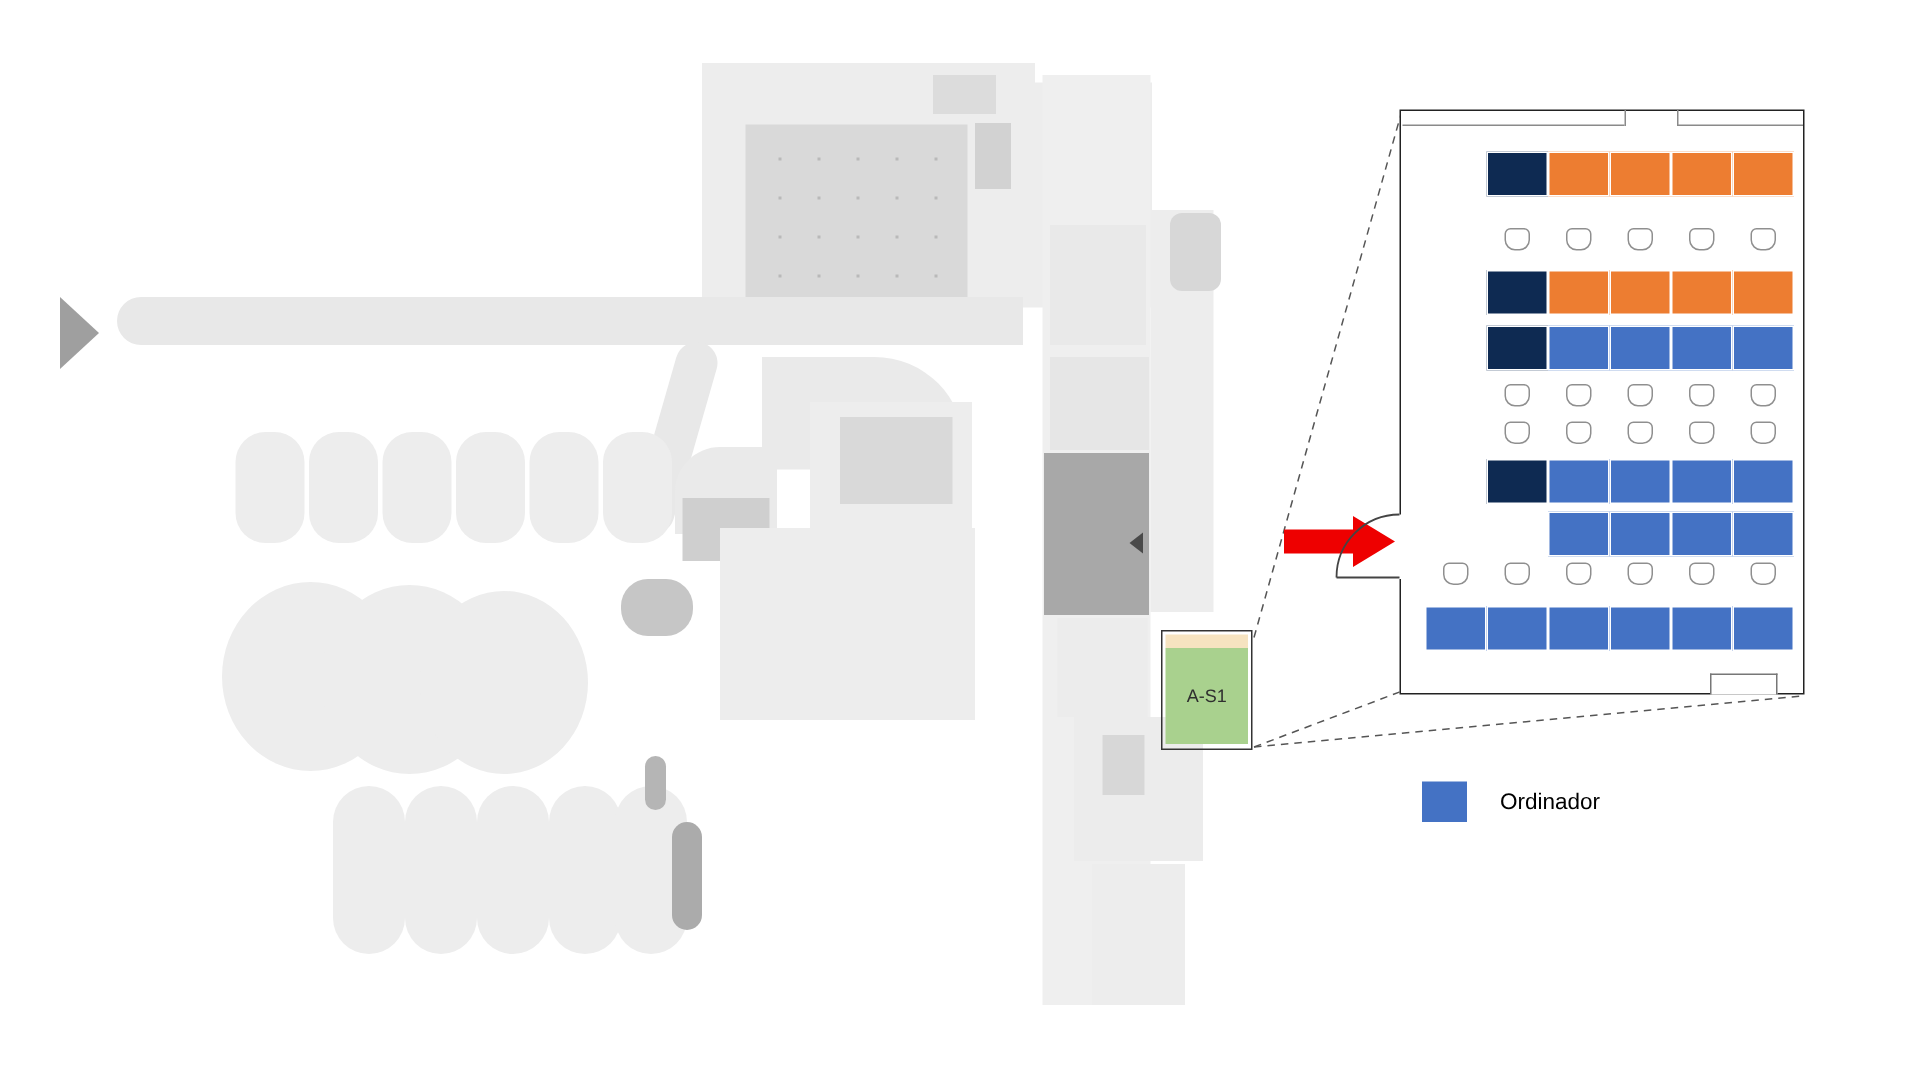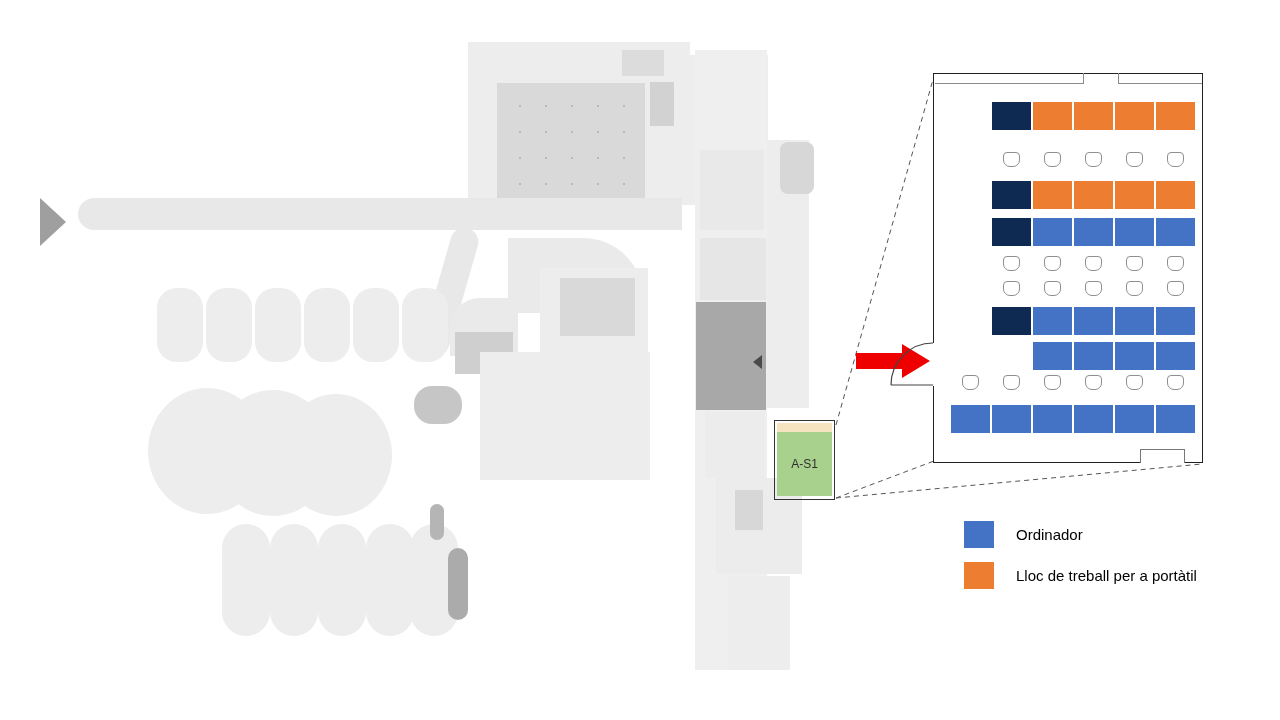--- a/index.html
+++ b/index.html
@@ -33,21 +33,21 @@
     border:1px solid #333;box-sizing:border-box;background:transparent;z-index:4;
   }
   #room-strip{position:absolute;left:777px;top:423px;width:55px;height:9px;z-index:4;}
   #room-a-s1{
     position:absolute;left:777px;top:432px;width:55px;height:64px;z-index:4;
     display:flex;align-items:center;justify-content:center;
     font-size:12px;color:#2f2f2f;
   }
   
   #legend-list{position:absolute;left:948px;top:521px;z-index:6;display:flex;flex-direction:column;gap:14px;}
-  .legend-row{display:flex;align-items:center;gap:22px;height:27px;margin-left:16px;}
+  .legend-row{display:flex;align-items:center;gap:22px;height:27px;}
   .swatch{display:inline-block;width:30px;height:27px;}
   .legend-label{font-size:15px;color:#000;}
   
   .tri-left-big{
     position:absolute;left:40px;top:198px;width:0;height:0;z-index:2;
     border-top:24px solid transparent;border-bottom:24px solid transparent;
     border-left:26px solid #9f9f9f;
   }
   .tri-small{
     position:absolute;left:753px;top:355px;width:0;height:0;z-index:3;
@@ -190,17 +190,13 @@
 <div style="position:absolute;left:931px;top:343px;width:4px;height:43px;background:#fff;z-index:7;"></div>
 <svg class="overlay" style="left:885px;top:335px;z-index:7;" width="55" height="56">
   <path d="M6,50 L48,50 M6,50 A42,42 0 0 1 48,8" stroke="#444" stroke-width="1.2" fill="none"></path>
 </svg>
 
 <div id="legend-list">
     <div class="legend-row">
       <span class="swatch" style="background: rgb(68, 114, 196);"></span>
       <span class="legend-label">Ordinador</span>
     </div>
-    <div class="legend-row">
-      <span class="swatch" style="background: rgb(237, 125, 49);"></span>
-      <span class="legend-label">Lloc de treball per a portàtil</span>
-    </div>
   </div>
 
 </body></html>

